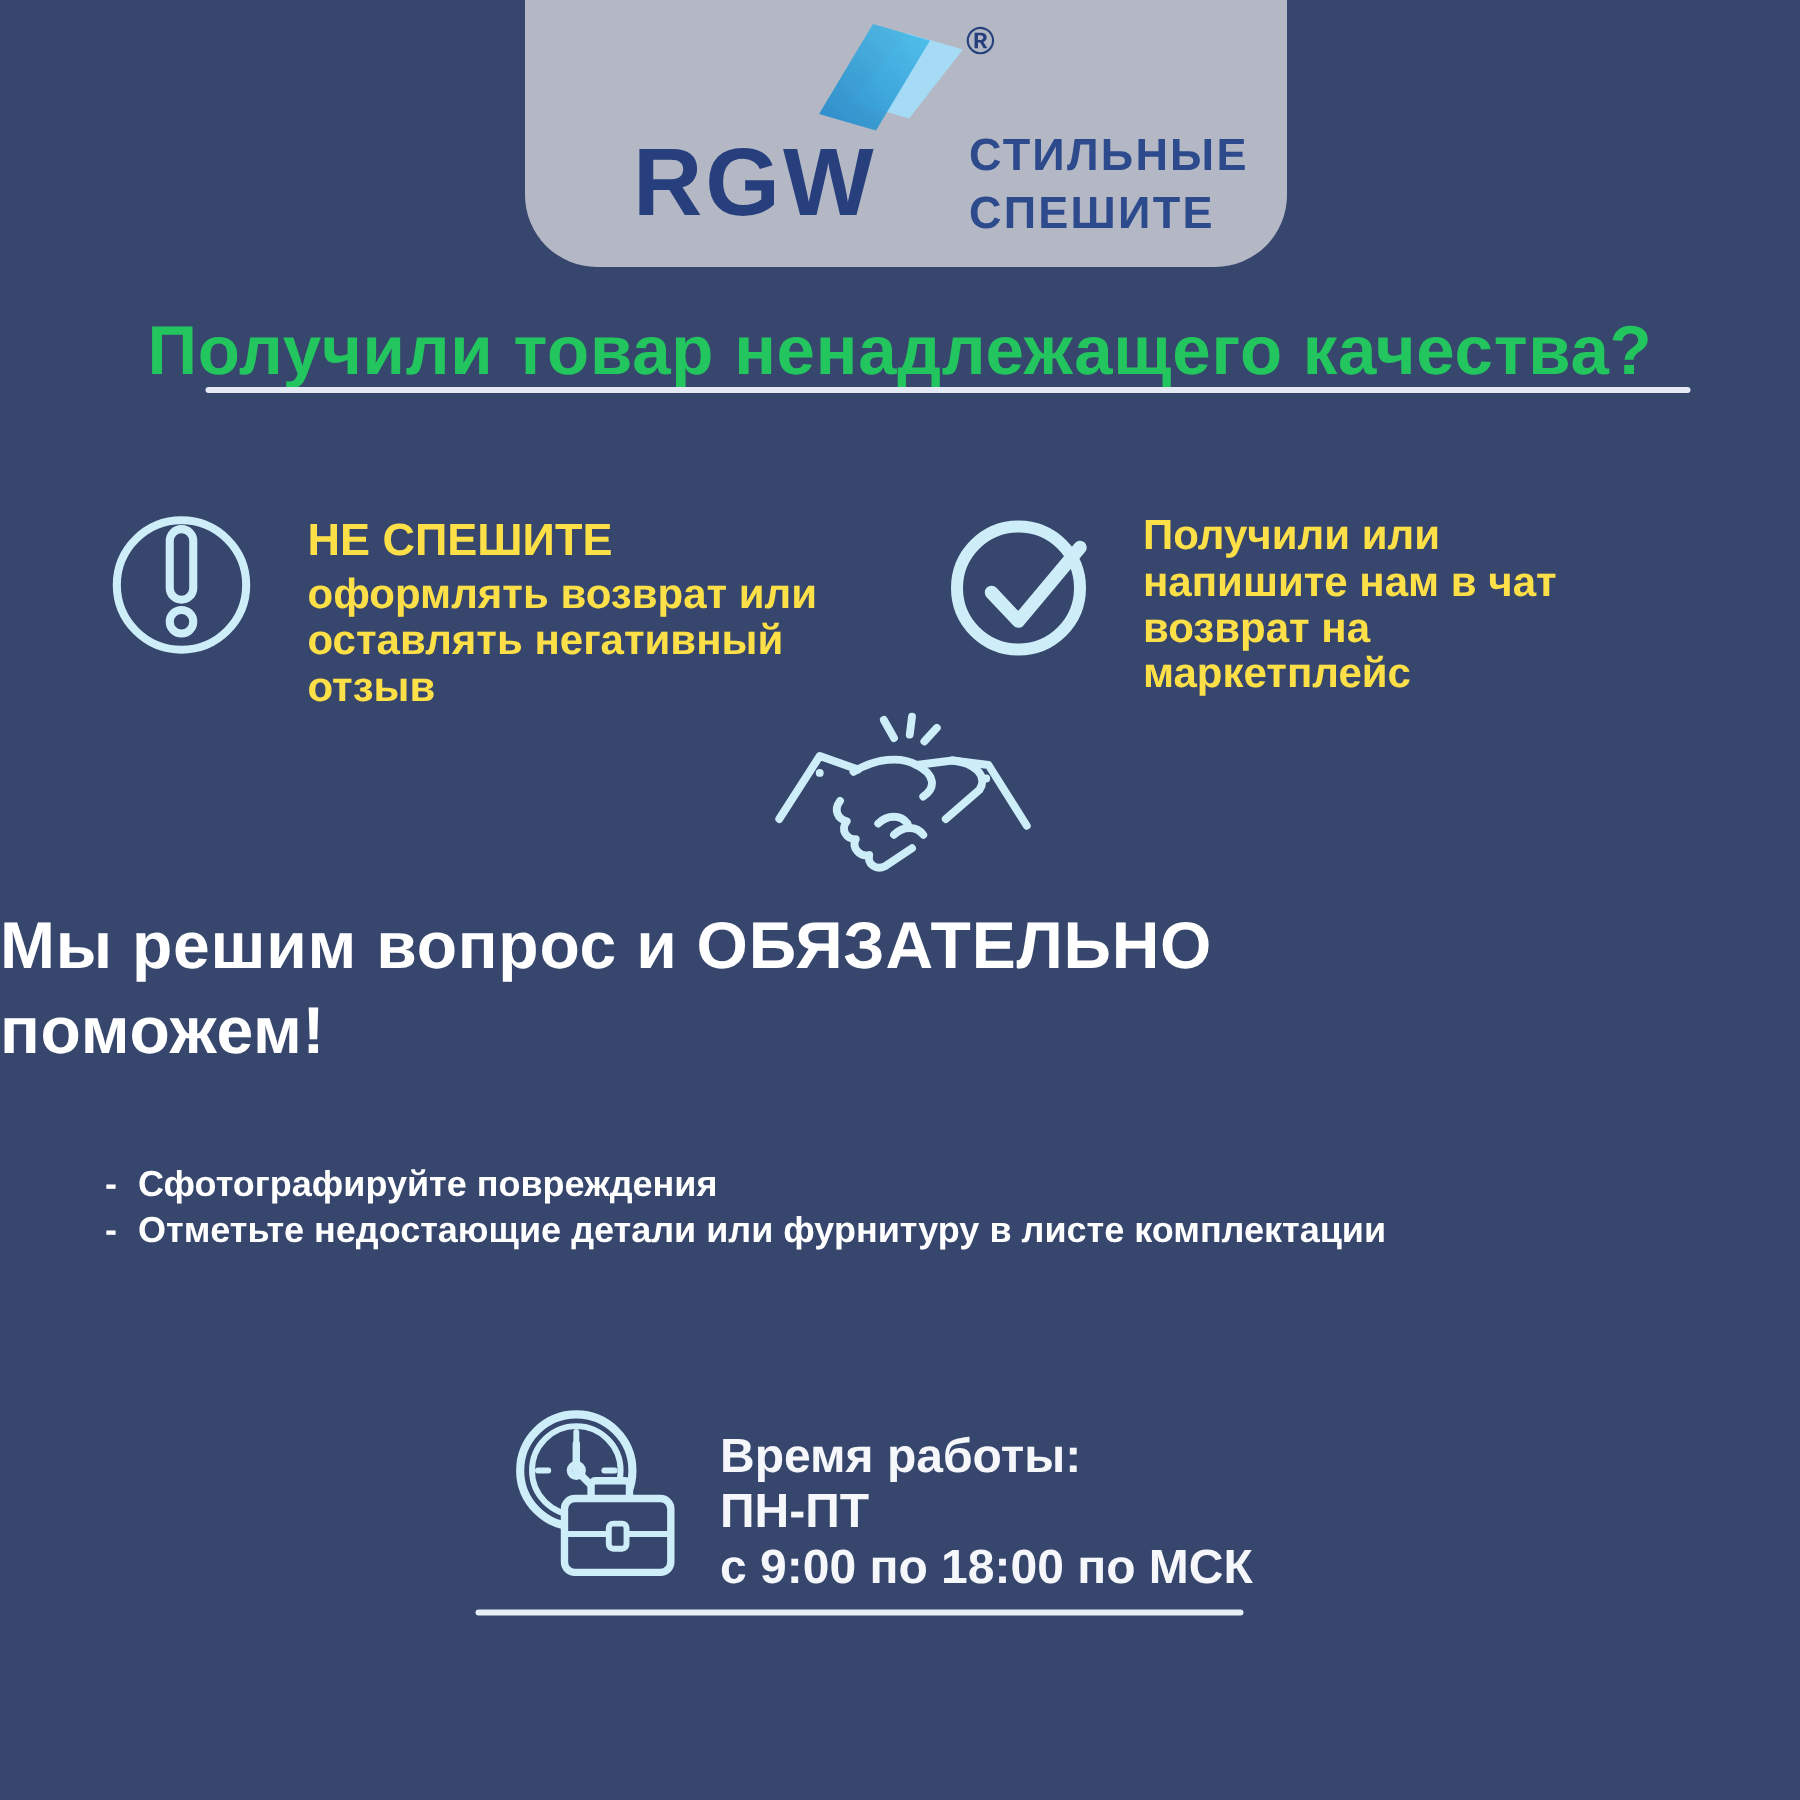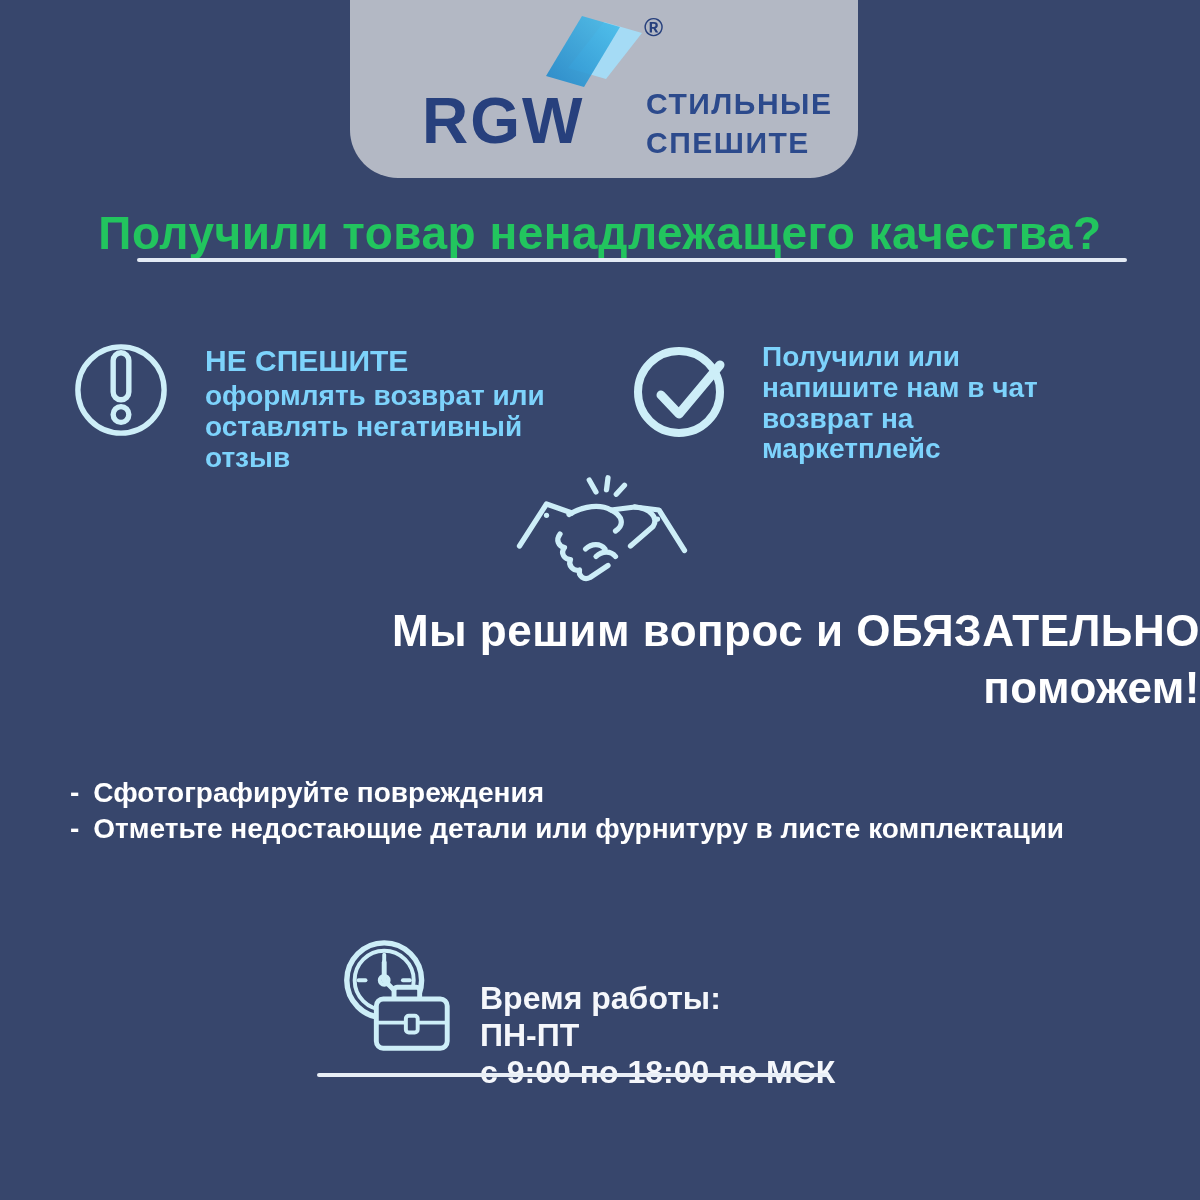--- a/index.html
+++ b/index.html
@@ -33,45 +33,45 @@
   }
   .title-underline{
     position:absolute;left:137px;top:258px;width:990px;height:4px;
     background:#e3eaf4;border-radius:2px;
   }
   
   .col-icon{position:absolute;}
   .excl-pos{left:72px;top:341px;width:98px;height:98px;}
   .check-pos{left:632px;top:339px;width:100px;height:100px;}
   .col-text{
-    position:absolute;color:#7dd3fc;font-weight:bold;font-size:28px;
+    position:absolute;color:#fde047;font-weight:bold;font-size:28px;
     line-height:1.1;
   }
   .warn-pos{left:205px;top:344px;width:390px;}
   .contact-pos{left:762px;top:342px;width:400px;}
   .col-title{font-size:30px;margin-bottom:4px;}
   
   .handshake{position:absolute;left:512px;top:472px;width:180px;height:124px;}
   .promise{
-    position:absolute;left:0;top:602px;width:1200px;text-align:right;
+    position:absolute;left:0;top:602px;width:1200px;text-align:left;
     color:#ffffff;font-size:44px;font-weight:bold;line-height:1.3;
     letter-spacing:.5px;
   }
   
   .checklist{
     position:absolute;left:70px;top:776px;width:1080px;
-    color:#ffffff;font-size:28px;font-weight:bold;line-height:1.18;
+    color:#ffffff;font-size:24px;font-weight:bold;line-height:1.18;
   }
   .check-item{margin-bottom:3px;}
   .dash{margin-right:14px;}
   
   .sched-icon{position:absolute;left:333px;top:936px;width:128px;height:128px;}
   .sched-text{
     position:absolute;left:480px;top:952px;color:#f5f7fb;
-    font-size:32px;font-weight:bold;line-height:1.15;margin-top:28px;
+    font-size:32px;font-weight:bold;line-height:1.15;
   }
   .bottom-rule{
     position:absolute;left:317px;top:1073px;width:512px;height:4px;
     background:#e8eef6;border-radius:2px;
   }
 </style>
 </head>
 <body>
 
 <div class="poster">

